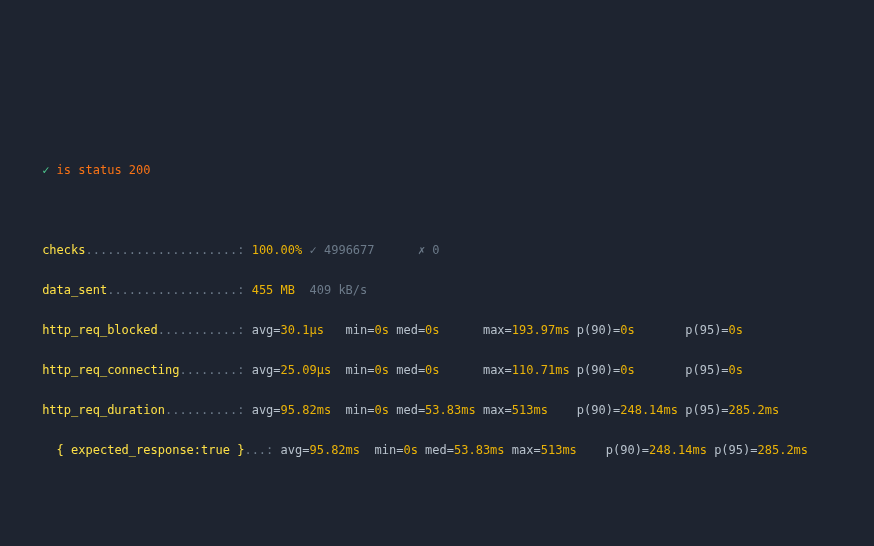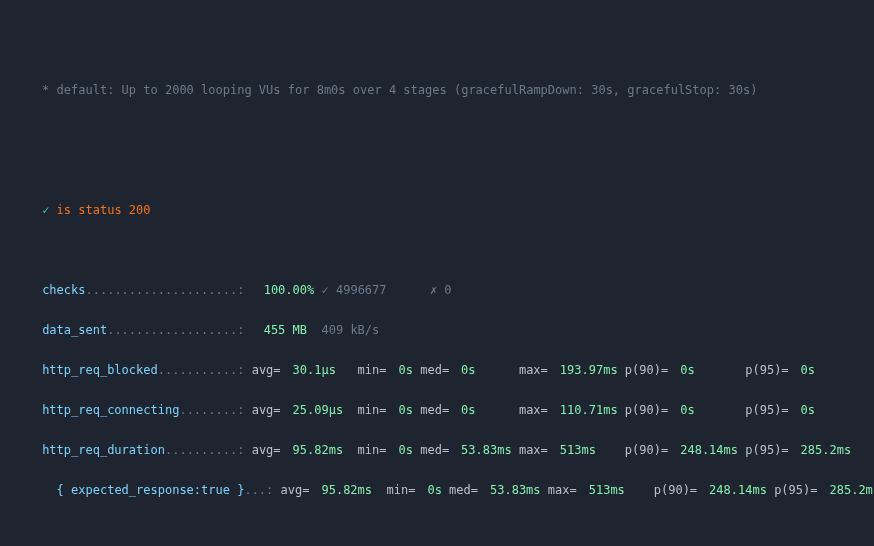--- a/index.html
+++ b/index.html
@@ -11,31 +11,30 @@
     font-family: "Consolas", "Menlo", "Monaco", monospace;
     font-size: 12px;
     line-height: 20px;
     width: 874px;
     overflow: hidden;
     white-space: pre;
   }
   .line { white-space: pre; }
   .dim { color: #6c7a89; }
   .green { color: #f97316; }
-  .cyan { color: #86efac; margin-left: 12px; }
-  .bright { color: #7dd3fc; text-align: center; }
+  .cyan { color: #eab308; }
+  .bright { color: #fde047; text-align: center; }
   .check { color: #4ec98f; }
   #term { padding: 0 8px 6px 6px; }
 </style>
 </head>
 <body>
 
 
 <div id="term">
-<div class="line dim">     * default: Up to 2000 looping VUs for 8m0s over 4 stages (gracefulRampDown: 30s, gracefulStop: 30s)</div>
 <div class="line"> </div>
 <div class="line"> </div>
 <div class="line">     <span class="check">✓</span> <span class="green">is status 200</span></div>
 <div class="line"> </div>
 <div class="line">     <span class="bright">checks</span><span class="dim">.....................:</span> <span class="cyan">100.00%</span> <span class="dim">✓</span> <span class="dim">4996677</span>      <span class="dim">✗</span> <span class="dim">0</span></div>
 <div class="line">     <span class="bright">data_sent</span><span class="dim">..................:</span> <span class="cyan">455 MB</span>  <span class="dim">409 kB/s</span></div>
 <div class="line">     <span class="bright">http_req_blocked</span><span class="dim">...........:</span> <span>avg=</span><span class="cyan">30.1µs</span>   <span>min=</span><span class="cyan">0s</span> <span>med=</span><span class="cyan">0s</span>      <span>max=</span><span class="cyan">193.97ms</span> <span>p(90)=</span><span class="cyan">0s</span>       <span>p(95)=</span><span class="cyan">0s</span></div>
 <div class="line">     <span class="bright">http_req_connecting</span><span class="dim">........:</span> <span>avg=</span><span class="cyan">25.09µs</span>  <span>min=</span><span class="cyan">0s</span> <span>med=</span><span class="cyan">0s</span>      <span>max=</span><span class="cyan">110.71ms</span> <span>p(90)=</span><span class="cyan">0s</span>       <span>p(95)=</span><span class="cyan">0s</span></div>
 <div class="line">     <span class="bright">http_req_duration</span><span class="dim">..........:</span> <span>avg=</span><span class="cyan">95.82ms</span>  <span>min=</span><span class="cyan">0s</span> <span>med=</span><span class="cyan">53.83ms</span> <span>max=</span><span class="cyan">513ms</span>    <span>p(90)=</span><span class="cyan">248.14ms</span> <span>p(95)=</span><span class="cyan">285.2ms</span></div>
 <div class="line">       <span class="bright">{ expected_response:true }</span><span class="dim">...:</span> <span>avg=</span><span class="cyan">95.82ms</span>  <span>min=</span><span class="cyan">0s</span> <span>med=</span><span class="cyan">53.83ms</span> <span>max=</span><span class="cyan">513ms</span>    <span>p(90)=</span><span class="cyan">248.14ms</span> <span>p(95)=</span><span class="cyan">285.2ms</span></div>

